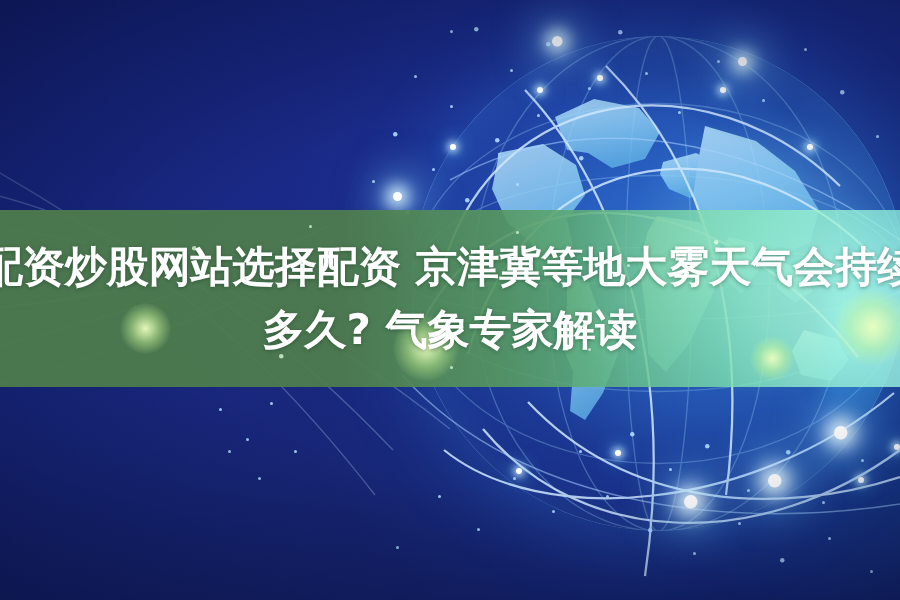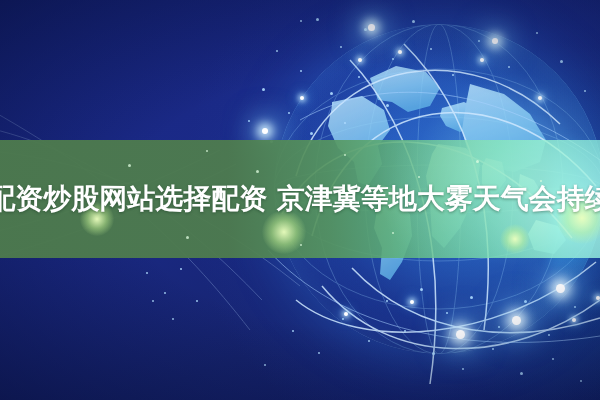--- a/index.html
+++ b/index.html
@@ -289,15 +289,16 @@
     <span class="gdot" style="left:418px;top:36px;width:2px;height:2px;"></span>
     <span class="gdot" style="left:476px;top:20px;width:3px;height:3px;"></span>
     <span class="gdot" style="left:540px;top:40px;width:2px;height:2px;"></span>
     <span class="gdot" style="left:186px;top:96px;width:3px;height:3px;"></span>
     <span class="gdot" style="left:300px;top:104px;width:2px;height:2px;"></span>
     <span class="gdot" style="left:392px;top:92px;width:2px;height:2px;"></span>
   </div>
 
   <div id="title">
     <div class="tline">配资炒股网站选择配资 京津冀等地大雾天气会持续</div>
+    <div class="tline">多久? 气象专家解读</div>
   </div>
 
 </div>
 
 </body></html>

